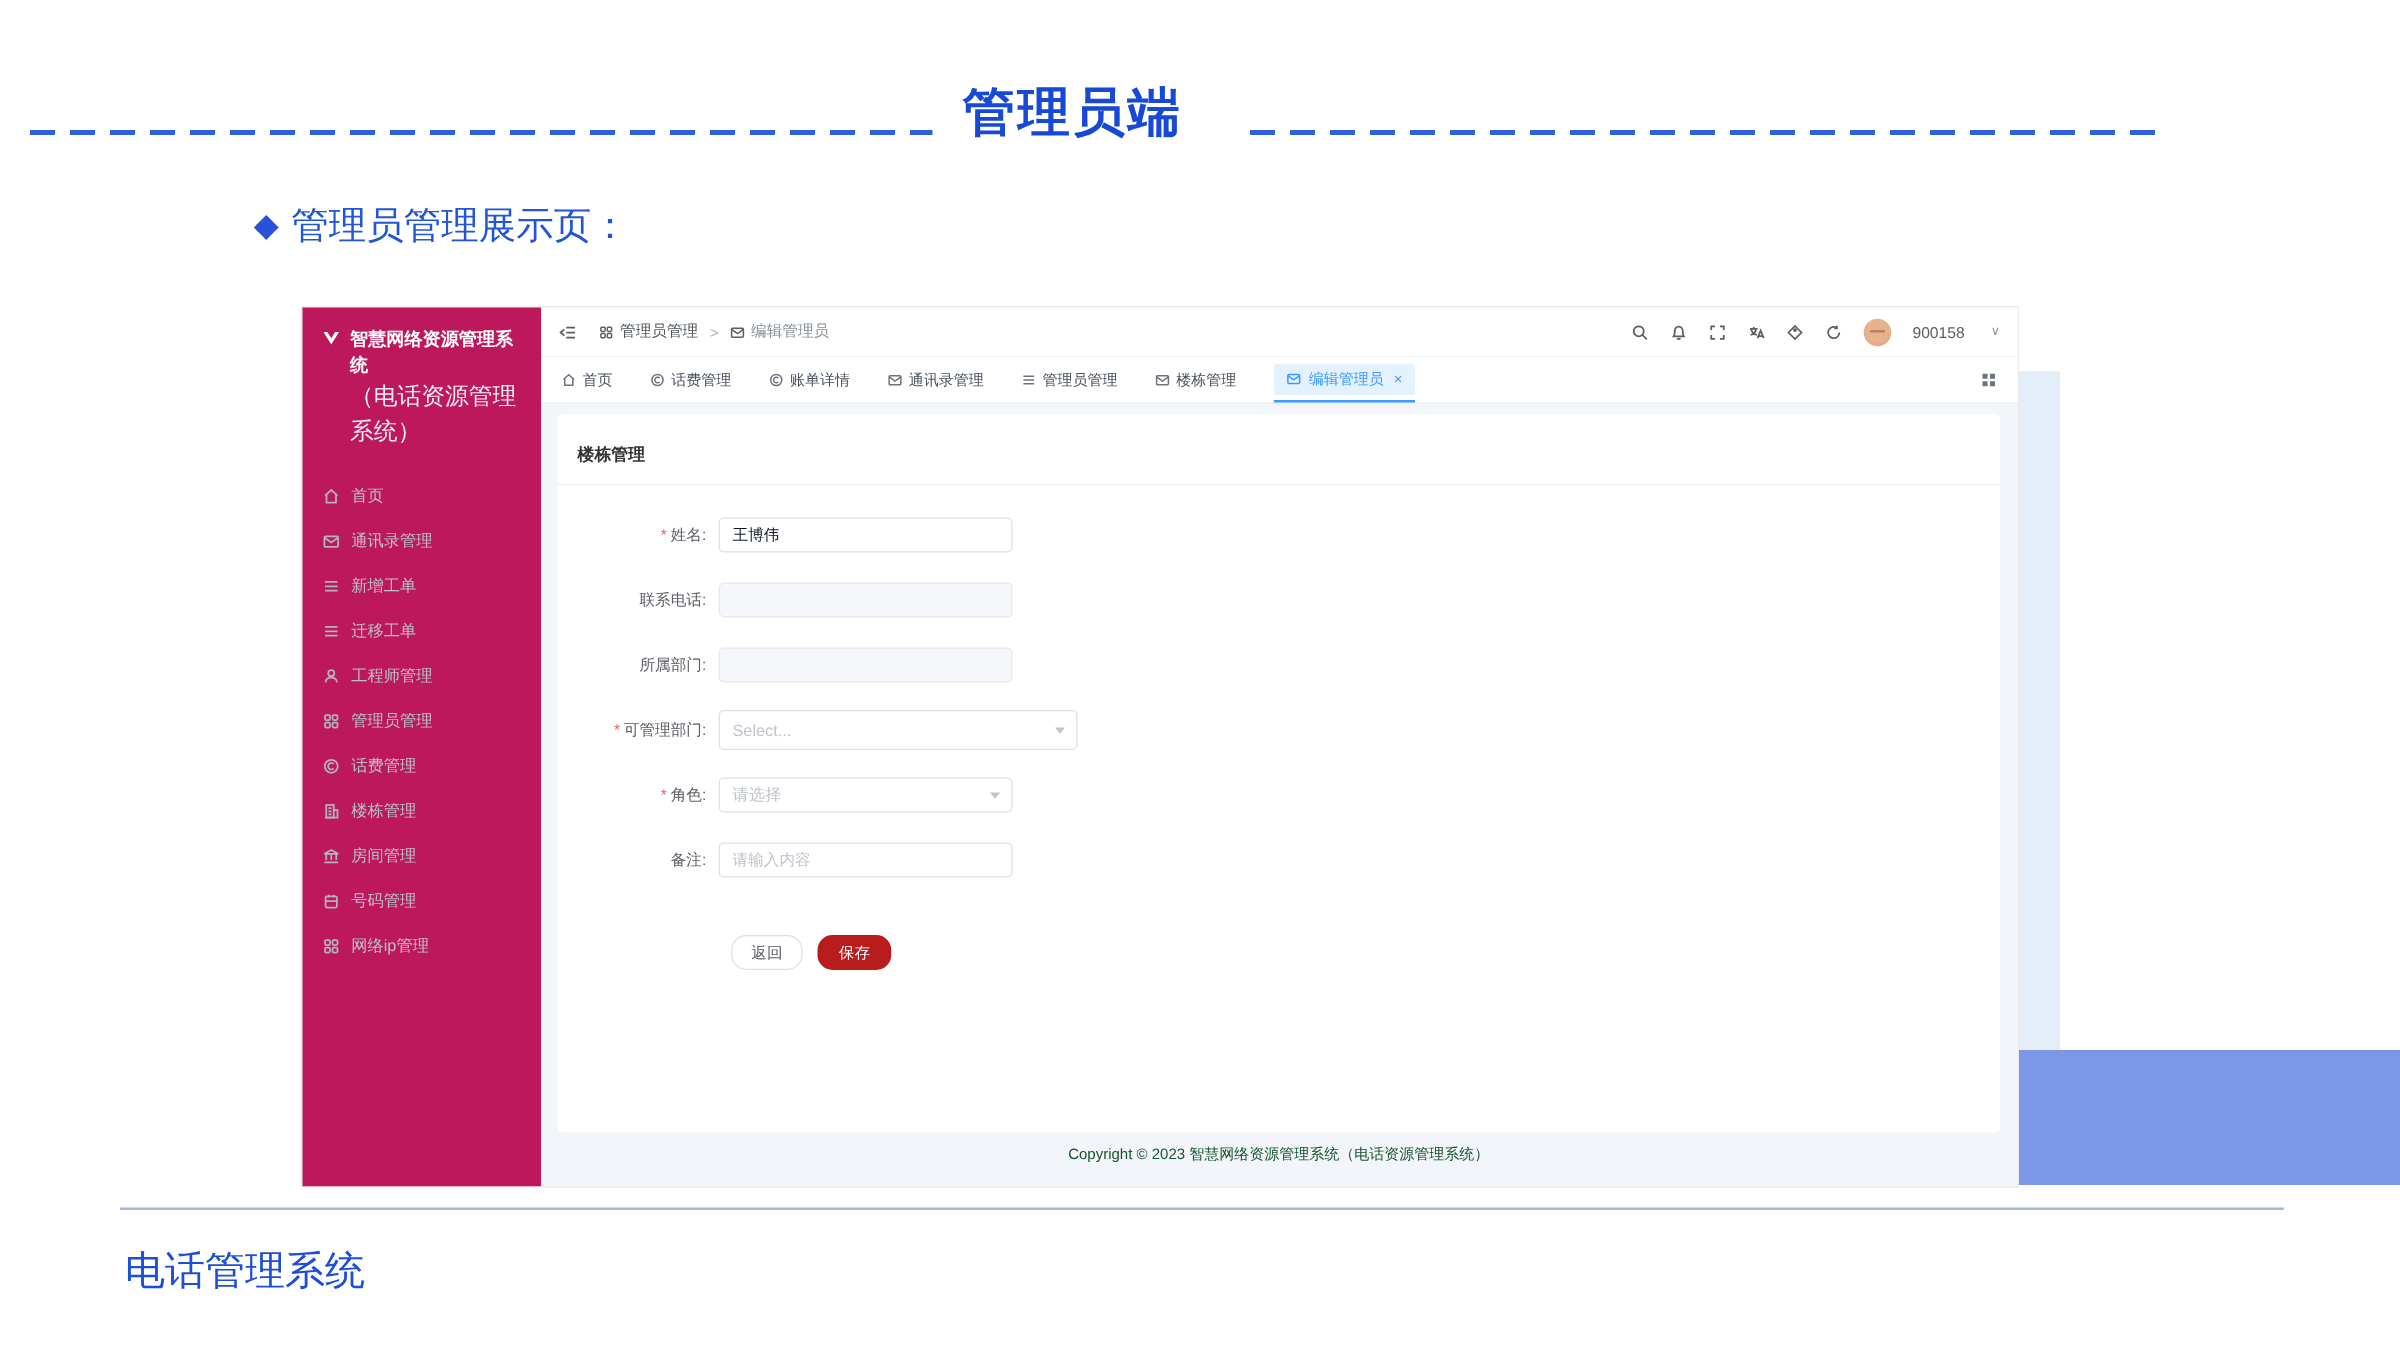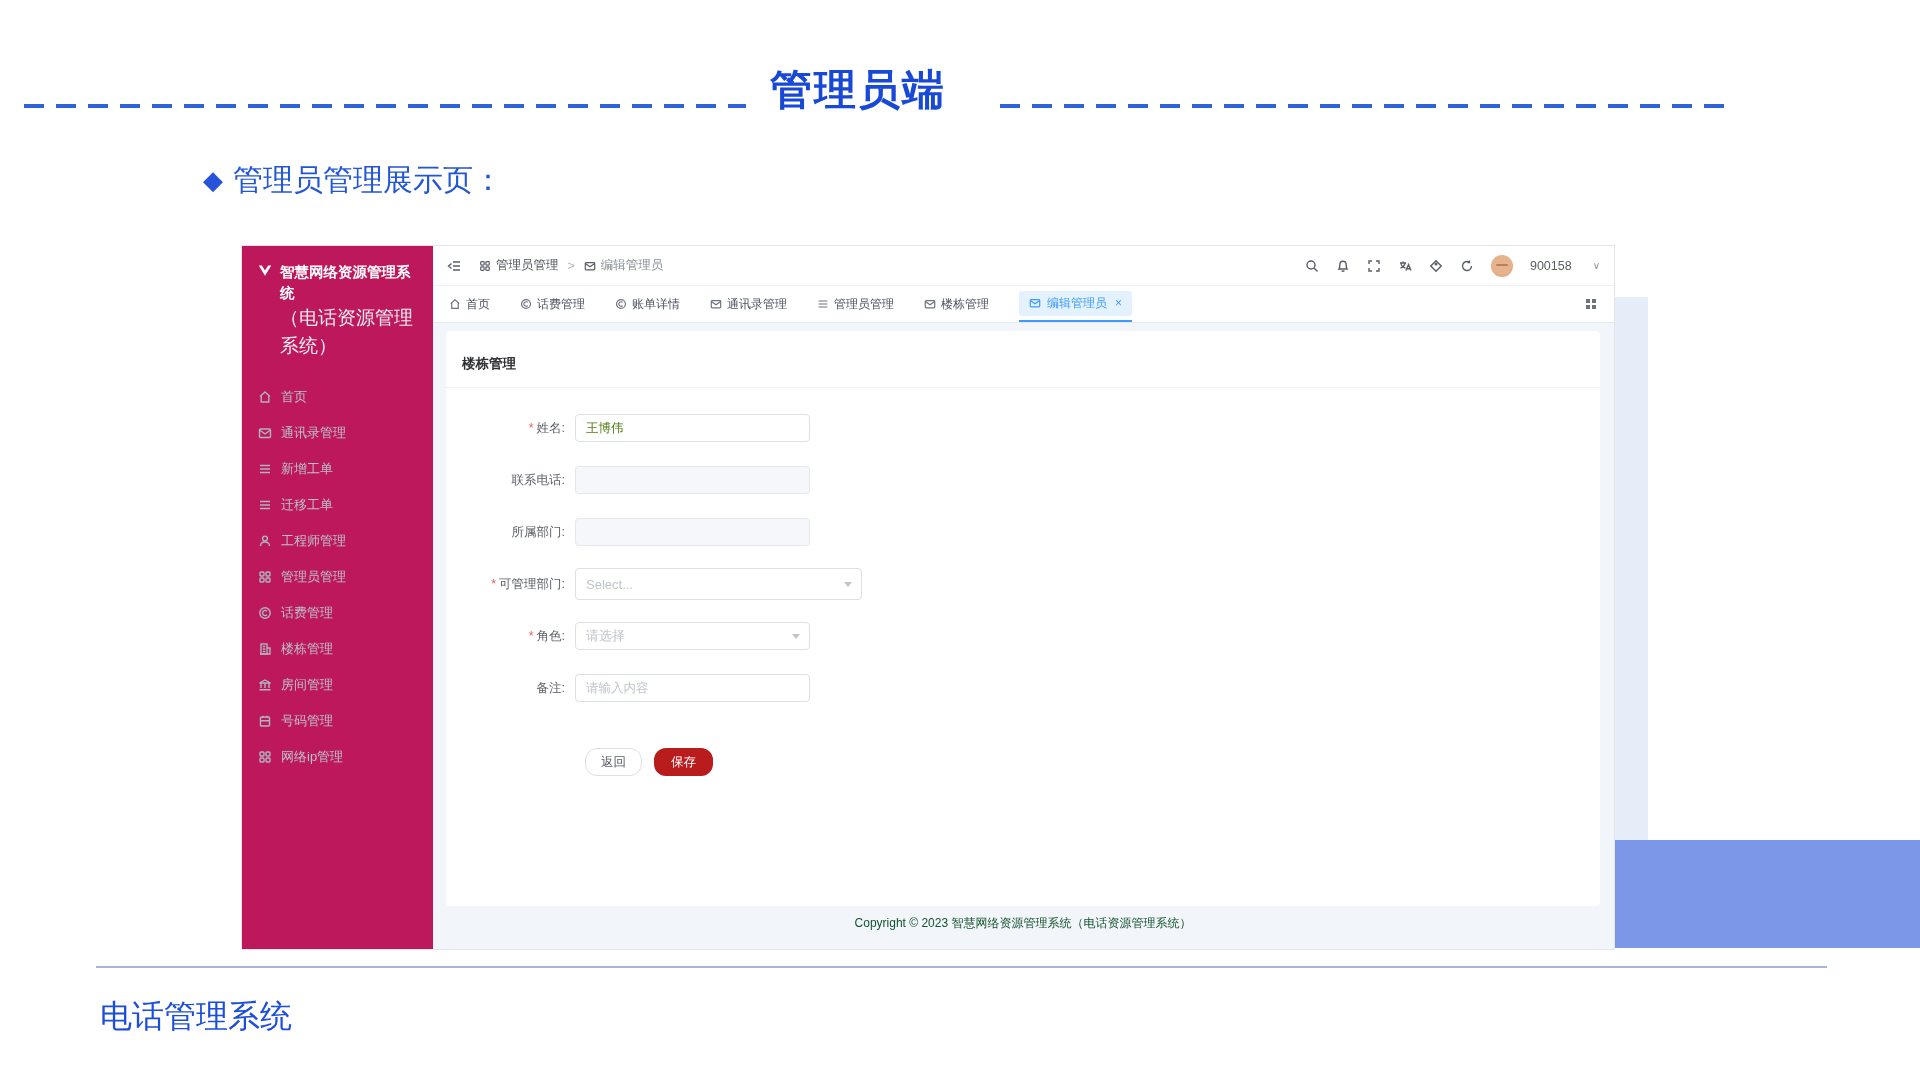--- a/index.html
+++ b/index.html
@@ -66,21 +66,21 @@
   
   .page { flex:1; background:#f2f5f9; position:relative; padding:8px 14px 0 13px; display:flex; flex-direction:column; }
   .card { background:#fff; border-radius:4px; height:575px; padding:24px 0 0 16px; }
   .card-title { font-size:13.5px; font-weight:bold; color:#303133; }
   .card-divider { height:1px; background:#f0f1f4; margin:14px 0 0 -16px; }
 
   .form { margin-top:26px; }
   .form-row { display:flex; align-items:center; height:28px; margin-bottom:24px; }
   .form-label { width:113px; text-align:right; font-size:12.5px; color:#5c6066; padding-right:10px; white-space:nowrap; }
   .req { color:#f25a5a; margin-right:3px; }
-  .inp { height:28px; width:235px; border:1px solid #dcdfe6; border-radius:4px; padding:0 10px; font-size:12.5px; color:#4d7c0f; font-family:inherit; outline:none; background:#fff; }
+  .inp { height:28px; width:235px; border:1px solid #dcdfe6; border-radius:4px; padding:0 10px; font-size:12.5px; color:#0f172a; font-family:inherit; outline:none; background:#fff; }
   .inp::placeholder { color:#bfc4cc; }
   .inp.disabled { background:#f5f7fa; border-color:#e4e7ed; }
   .sel { position:relative; display:flex; align-items:center; }
   .sel .inp { width:235px; }
   .sel.wide .inp { width:287px; height:32px; }
   .sel-placeholder { position:absolute; left:11px; font-size:13px; color:#bfc4cc; pointer-events:none; }
   .sel-arrow { position:absolute; right:10px; width:0; height:0; border-left:4px solid transparent; border-right:4px solid transparent; border-top:5px solid #c0c4cc; pointer-events:none; }
 
   .form-btns { display:flex; gap:12px; margin:46px 0 0 123px; }
   .btn { height:28px; padding:0 15px; font-size:12.5px; border-radius:12px; cursor:pointer; font-family:inherit; }

